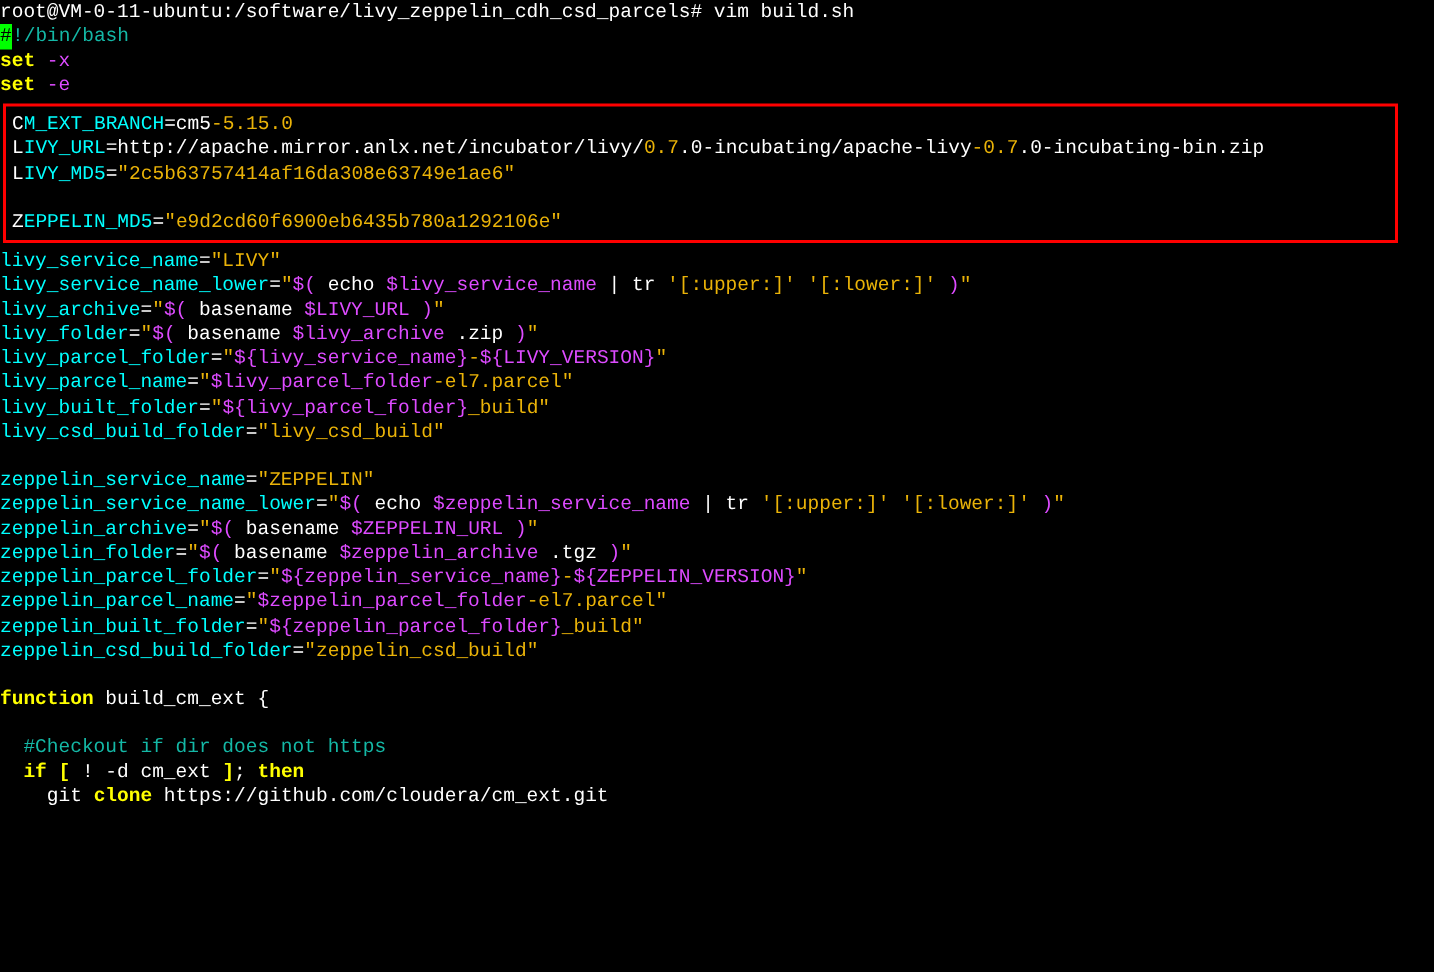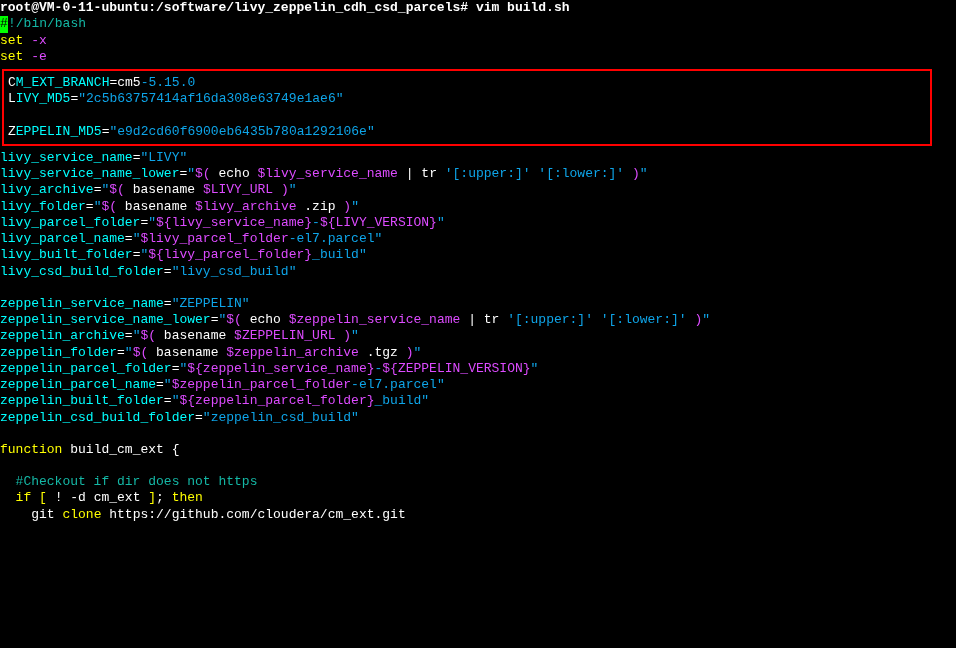--- a/index.html
+++ b/index.html
@@ -8,33 +8,33 @@
     color: #fff;
     font-family: "Consolas", "Courier New", monospace;
     font-size: 13px;
     line-height: 1.25;
     padding: 0;
     width: 956px;
     height: 648px;
     overflow: hidden;
   }
   .line { white-space: pre; }
-  .prompt { color: #fff; font-weight: bold; }
+  .prompt { color: #fff; }
   .cursor-block {
     background: #00ff00;
     color: #000;
     display: inline-block;
     width: 8px;
   }
   .blue { color: #14b8a6; }
   .magenta { color: #dd4bff; }
-  .red { color: #0ea5e9; }
+  .red { color: #eab308; }
   .cyan { color: #00ffff; }
   .white { color: #ffffff; }
-  .yellow { color: #ffff00; }
+  .yellow { color: #ffff00; font-weight: bold; }
   .highlight-box {
     border: 2px solid #ff0000;
     padding: 4px 4px;
     margin: 4px 2px 4px 2px;
     display: inline-block;
     width: 930px;
   }
   .blank { height: 16px; }
 </style>
 </head>
@@ -44,20 +44,21 @@
 
 <div class="line"><span class="prompt">root@VM-0-11-ubuntu:/software/livy_zeppelin_cdh_csd_parcels# vim build.sh</span></div>
 
 <div class="line"><span class="cursor-block">#</span><span class="blue">!/bin/bash</span></div>
 
 <div class="line"><span class="yellow">set</span><span class="magenta"> -x</span></div>
 <div class="line"><span class="yellow">set</span><span class="magenta"> -e</span></div>
 
 <div class="highlight-box">
 <div class="line"><span class="white">C</span><span class="cyan">M_EXT_BRANCH</span><span class="white">=cm5</span><span class="red">-5.15.0</span></div>
+<div class="line"><span class="white">L</span><span class="cyan">IVY_URL</span><span class="white">=http://apache.mirror.anlx.net/incubator/livy/</span><span class="red">0.7</span><span class="white">.0-incubating/apache-livy</span><span class="red">-0.7</span><span class="white">.0-incubating-bin.zip</span></div>
 <div class="line"><span class="white">L</span><span class="cyan">IVY_MD5</span><span class="white">=</span><span class="red">"2c5b63757414af16da308e63749e1ae6"</span></div>
 <div class="blank"></div>
 <div class="line"><span class="white">Z</span><span class="cyan">EPPELIN_MD5</span><span class="white">=</span><span class="red">"e9d2cd60f6900eb6435b780a1292106e"</span></div>
 </div>
 
 <div class="line"><span class="cyan">livy_service_name</span><span class="white">=</span><span class="red">"LIVY"</span></div>
 <div class="line"><span class="cyan">livy_service_name_lower</span><span class="white">=</span><span class="red">"</span><span class="magenta">$(</span><span class="white"> echo </span><span class="magenta">$livy_service_name</span><span class="white"> | tr </span><span class="red">'[:upper:]' '[:lower:]'</span><span class="magenta"> )</span><span class="red">"</span></div>
 <div class="line"><span class="cyan">livy_archive</span><span class="white">=</span><span class="red">"</span><span class="magenta">$(</span><span class="white"> basename </span><span class="magenta">$LIVY_URL</span><span class="magenta"> )</span><span class="red">"</span></div>
 <div class="line"><span class="cyan">livy_folder</span><span class="white">=</span><span class="red">"</span><span class="magenta">$(</span><span class="white"> basename </span><span class="magenta">$livy_archive</span><span class="white"> .zip </span><span class="magenta">)</span><span class="red">"</span></div>
 <div class="line"><span class="cyan">livy_parcel_folder</span><span class="white">=</span><span class="red">"</span><span class="magenta">${livy_service_name}</span><span class="red">-</span><span class="magenta">${LIVY_VERSION}</span><span class="red">"</span></div>

